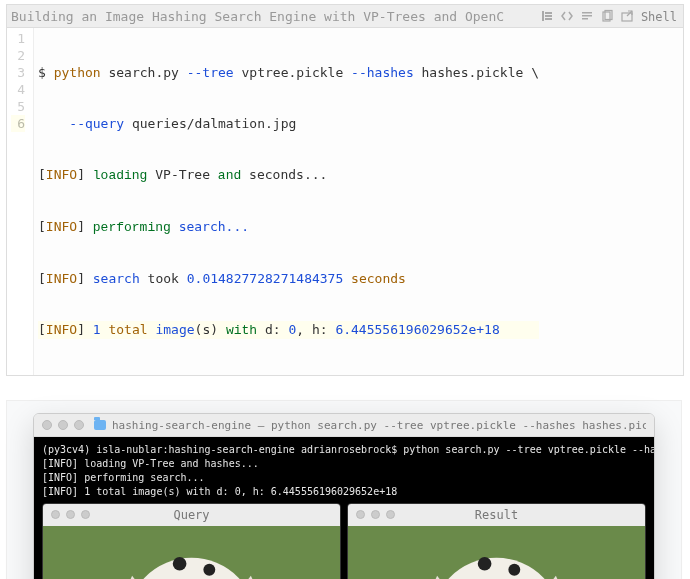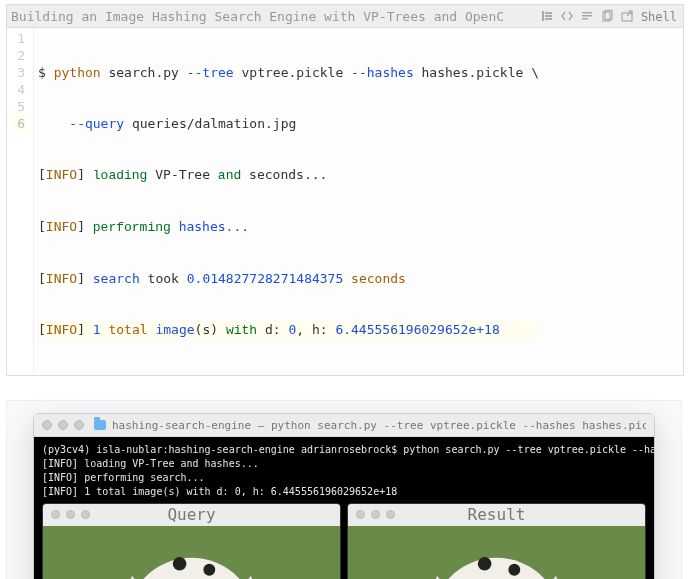--- a/index.html
+++ b/index.html
@@ -160,21 +160,21 @@
     flex: 1;
     border-radius: 4px;
     overflow: hidden;
     border: 1px solid #333;
     background:#000;
   }
   .pane-title {
     height: 22px;
     background: #ececec;
     color: #777;
-    font-size: 16px;
+    font-size: 12px;
     display: flex;
     align-items: center;
     position: relative;
     justify-content: center;
   }
   .pane-title .traffic {
     position: absolute; left: 8px; top: 6px;
   }
   .pane-title .dot { width:9px; height:9px; }
   .pane-img {
@@ -234,21 +234,21 @@
       <div>2</div>
       <div>3</div>
       <div>4</div>
       <div>5</div>
       <div class="hl">6</div>
     </div>
     <div class="code">
       <span class="line"><span>$ </span><span class="tok-magenta">python</span><span> search.py </span><span class="tok-blue">--tree</span><span> vptree.pickle </span><span class="tok-blue">--hashes</span><span> hashes.pickle </span><span>\</span></span>
       <span class="line"><span>    </span><span class="tok-blue">--query</span><span> queries/dalmation.jpg</span></span>
       <span class="line"><span>[</span><span class="tok-magenta">INFO</span><span>] </span><span class="tok-kw">loading</span><span> VP-Tree </span><span class="tok-kw">and</span><span> seconds...</span></span>
-      <span class="line"><span>[</span><span class="tok-magenta">INFO</span><span>] </span><span class="tok-kw">performing</span><span class="tok-blue"> hashes...</span></span>
+      <span class="line"><span>[</span><span class="tok-magenta">INFO</span><span>] </span><span class="tok-kw">performing</span><span class="tok-blue"> search...</span></span>
       <span class="line"><span>[</span><span class="tok-magenta">INFO</span><span>] </span><span class="tok-blue">search</span><span> took </span><span class="tok-red">0.014827728271484375</span><span class="tok-magenta"> seconds</span></span>
       <span class="line hl"><span>[</span><span class="tok-magenta">INFO</span><span>] </span><span class="tok-red">1 </span><span class="tok-magenta">total </span><span class="tok-blue">image</span><span>(s) </span><span class="tok-kw">with</span><span> d: </span><span class="tok-red">0</span><span>, h: </span><span class="tok-red">6.445556196029652e+18</span></span>
     </div>
   </div>
 </div>
 
 <div class="screenshot">
   <div class="term-window">
     <div class="term-titlebar">
       <div class="traffic">

